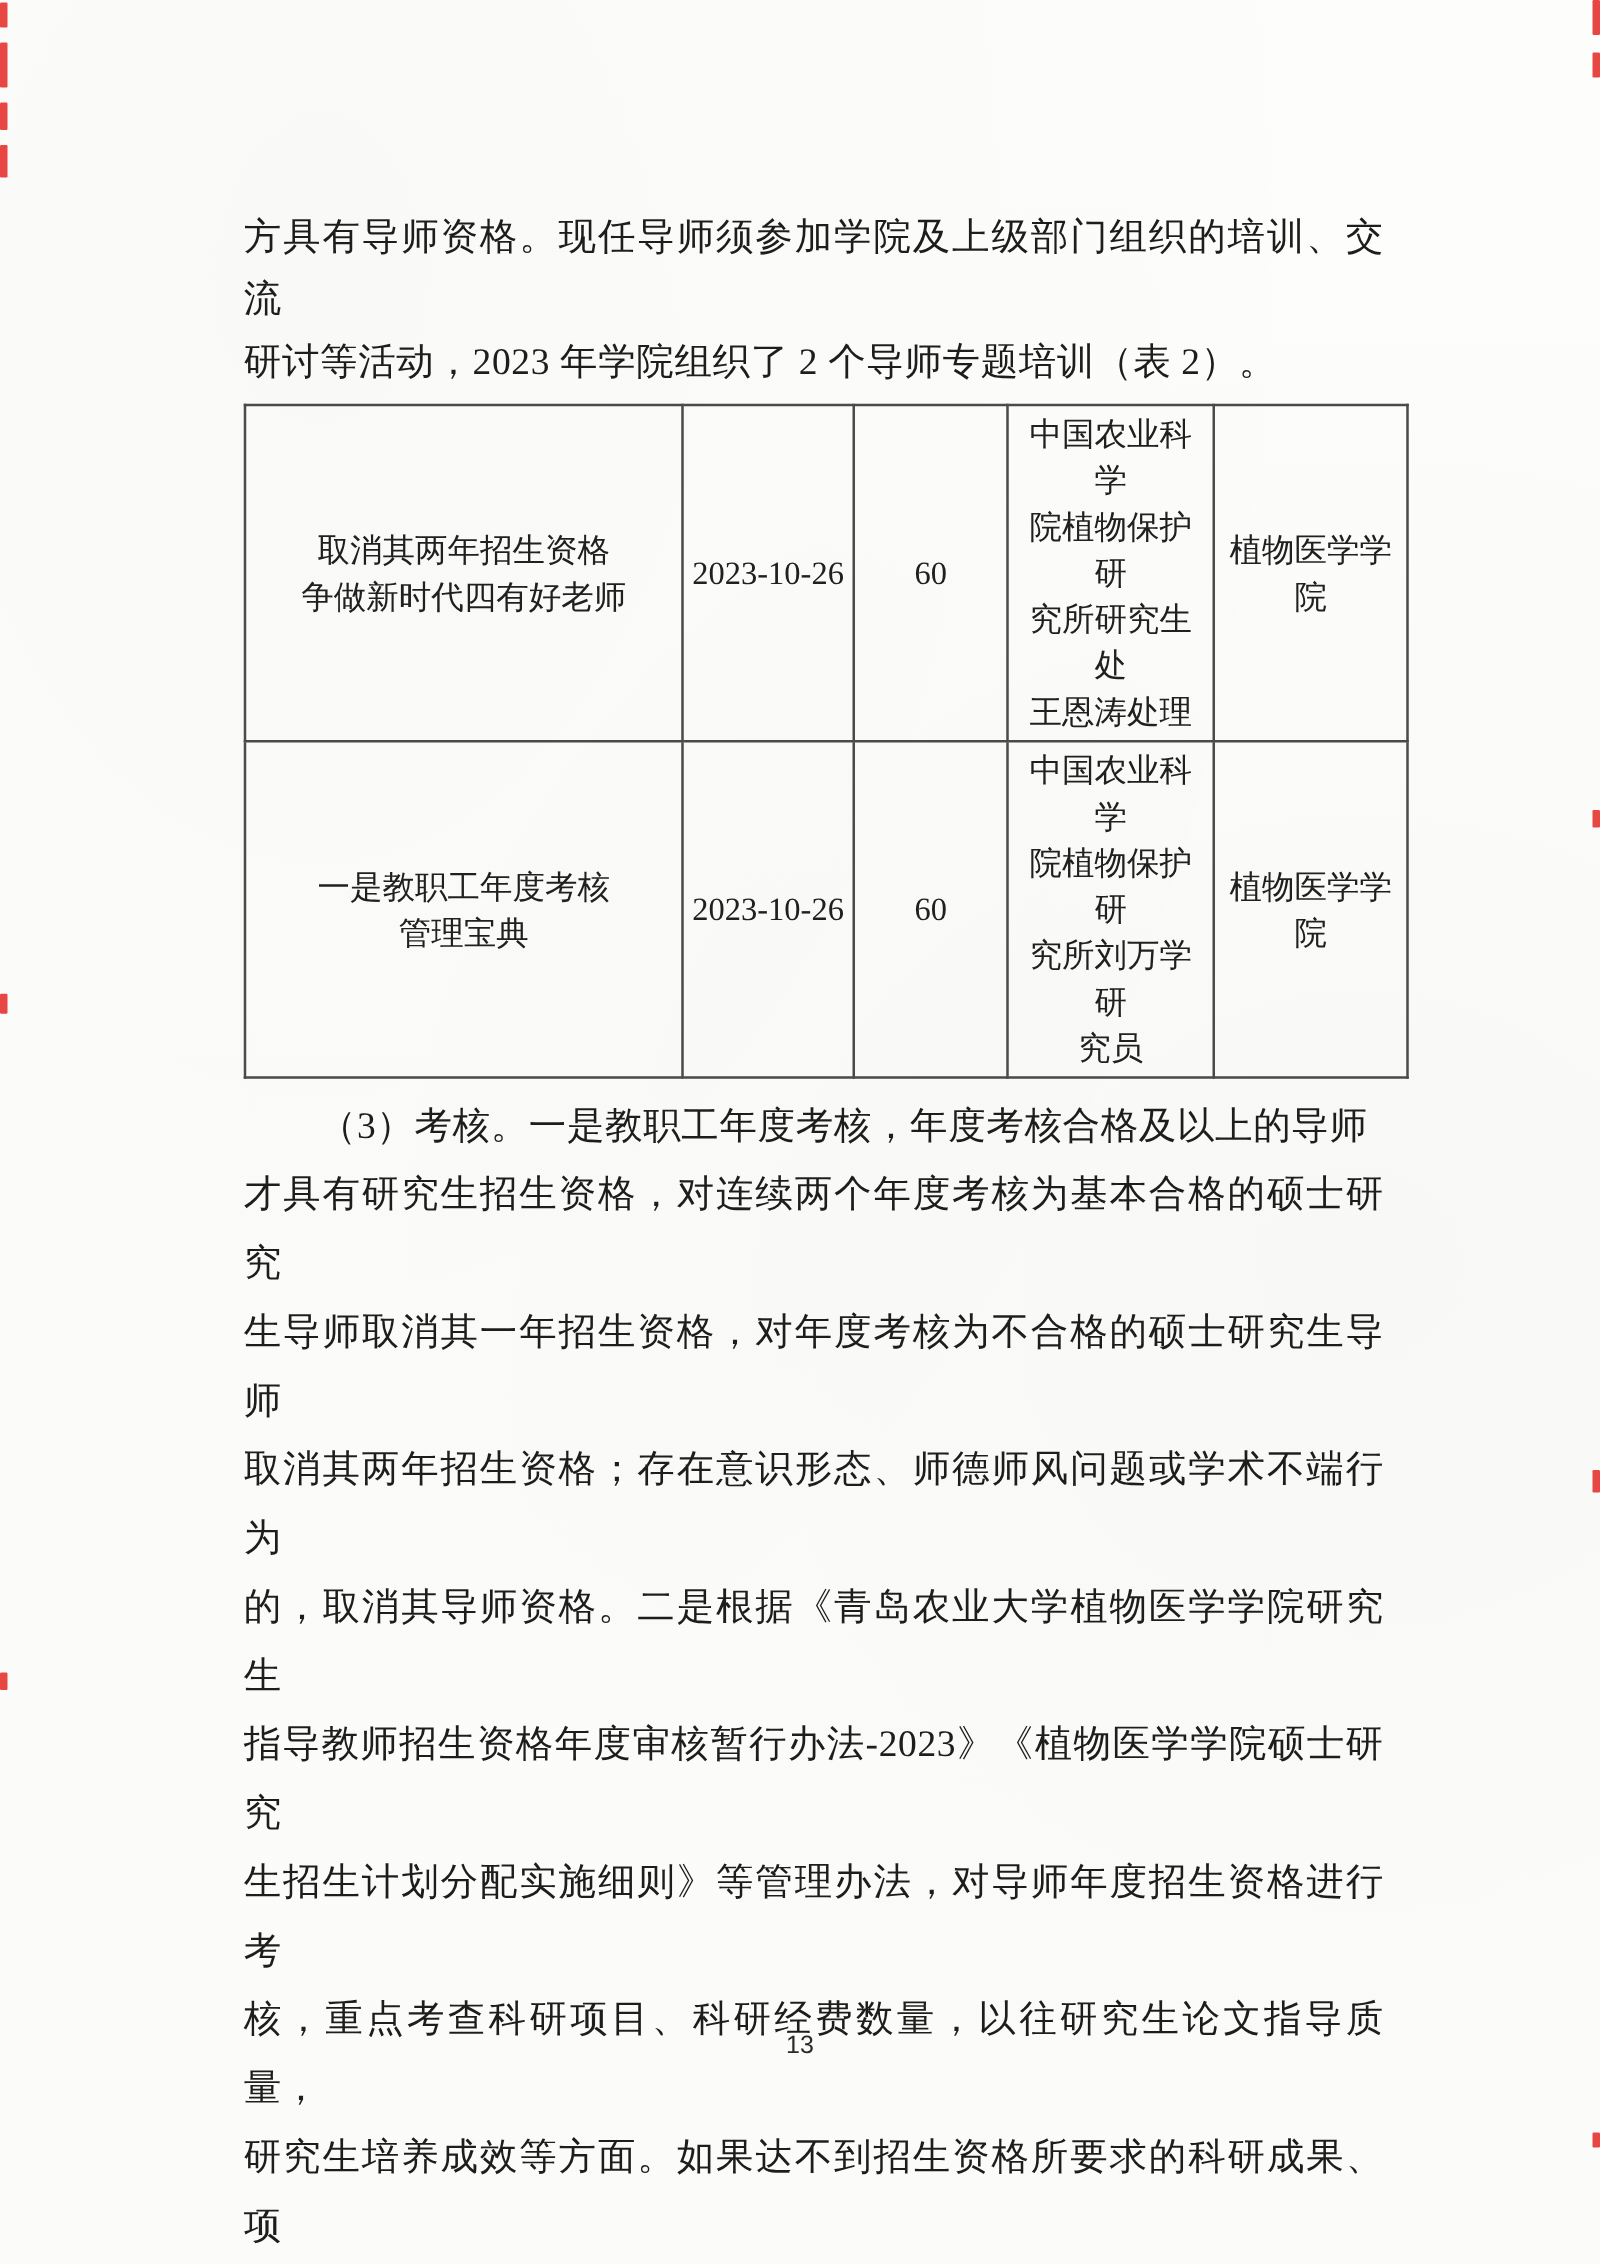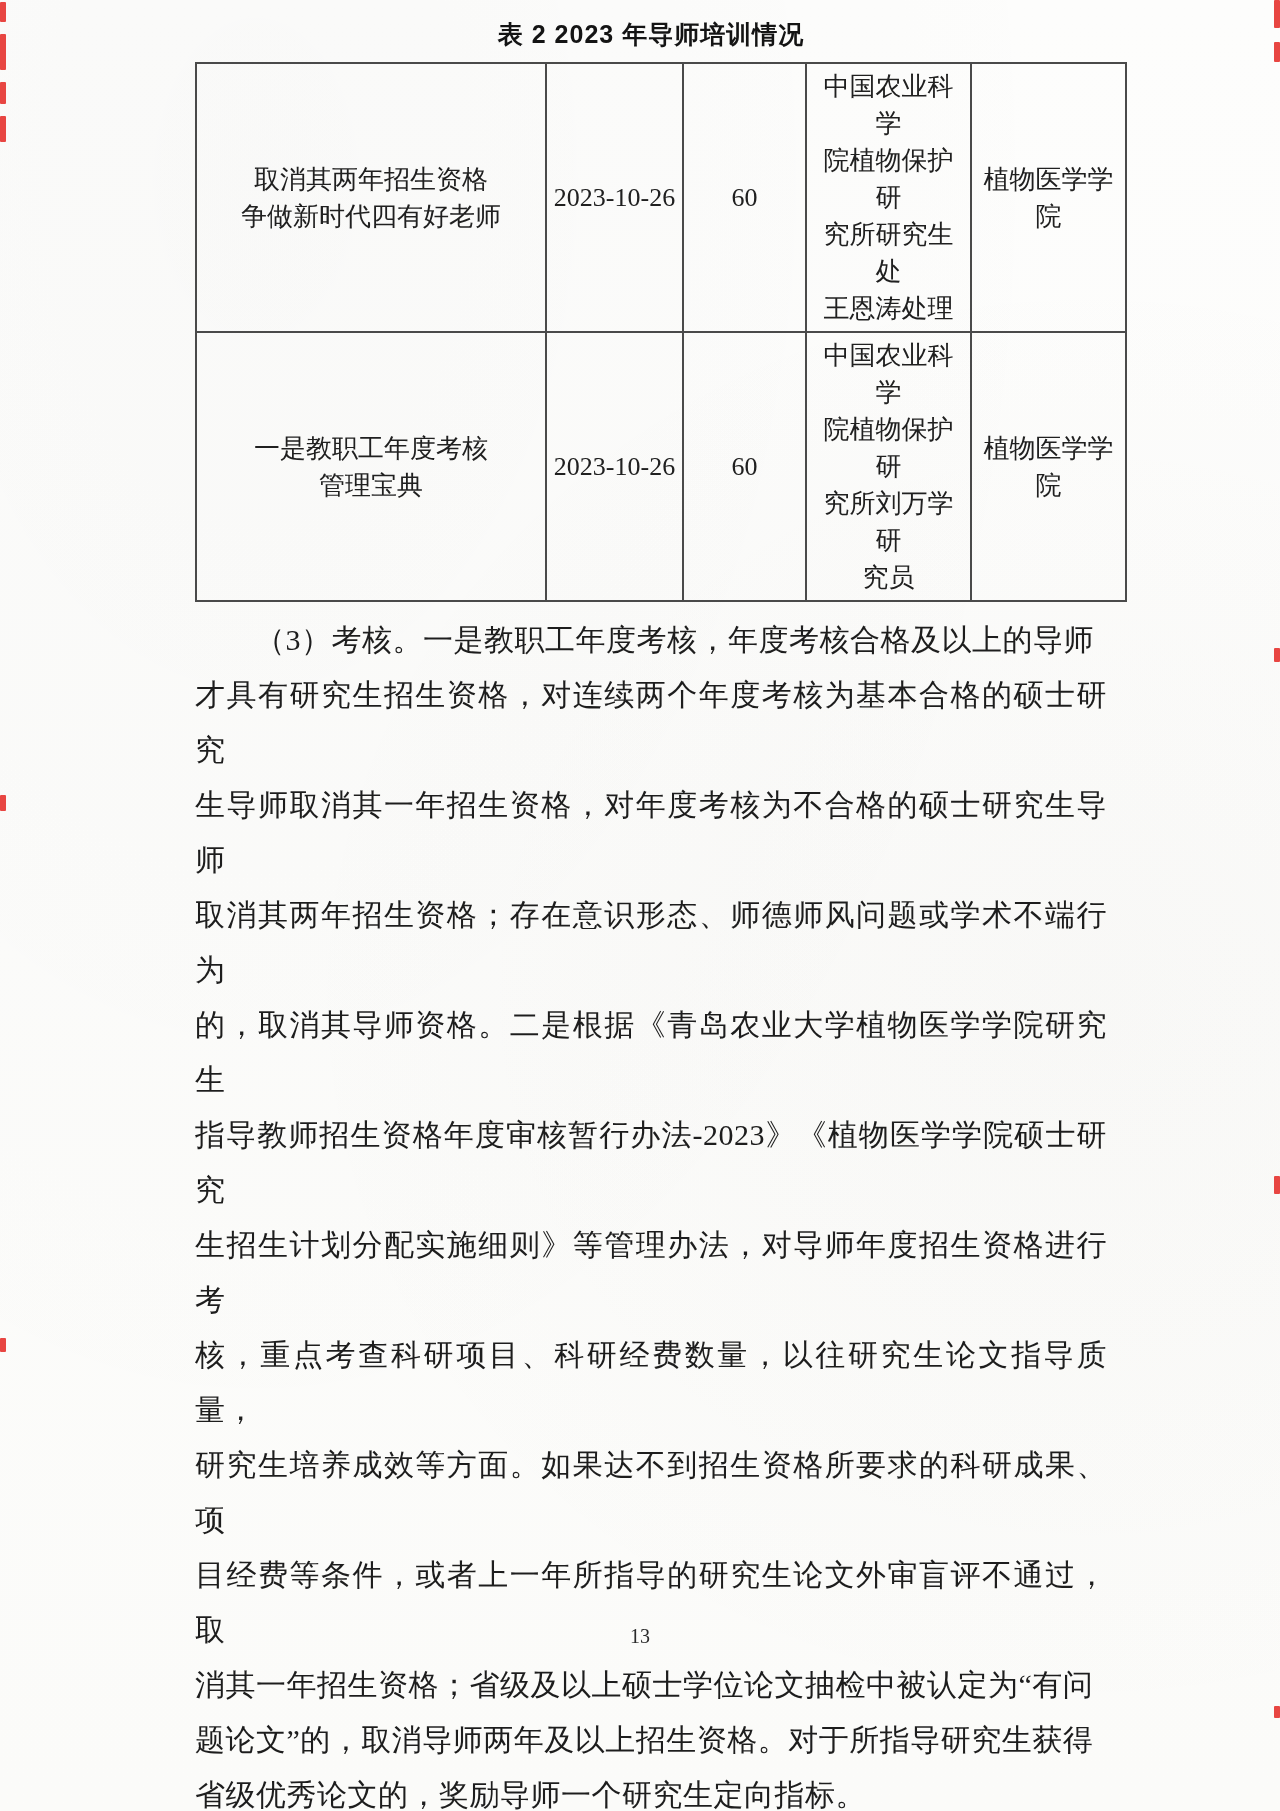--- a/index.html
+++ b/index.html
@@ -73,21 +73,21 @@
   col.c-count { width: 123px; }
   col.c-lect  { width: 165px; }
   col.c-org   { width: 155px; }
 
   .assessment { margin-top: 10px; }
   .pagenum {
     position: absolute;
     left: 0; right: 0;
     top: 1625px;
     text-align: center;
-    font-family: Liberation Serif, serif;
+    font-family: Liberation Sans, sans-serif;
     font-size: 20px;
     color: #2a2a2a;
   }
 
   
   .artifact {
     position: absolute;
     width: 6px;
     background: #e5322d;
     border-radius: 1px;
@@ -119,22 +119,23 @@
 <div class="artifact a-l a5"></div>
 <div class="artifact a-l a6"></div>
 <div class="artifact a-r a7"></div>
 <div class="artifact a-r a8"></div>
 <div class="artifact a-r a9"></div>
 <div class="artifact a-r a10"></div>
 <div class="artifact a-r a11"></div>
 
 <div class="content">
 
+  <div class="para intro">方具有导师资格。现任导师须参加学院及上级部门组织的培训、交流
+研讨等活动，2023 年学院组织了 2 个导师专题培训（表 2）。</div>
 
-  <div class="caption">表 2  2023 年导师培训情况</div>
 
   <table class="training">
     <colgroup>
       <col class="c-topic">
         <col class="c-time">
         <col class="c-count">
         <col class="c-lect">
         <col class="c-org">
     </colgroup>
     <tbody>

